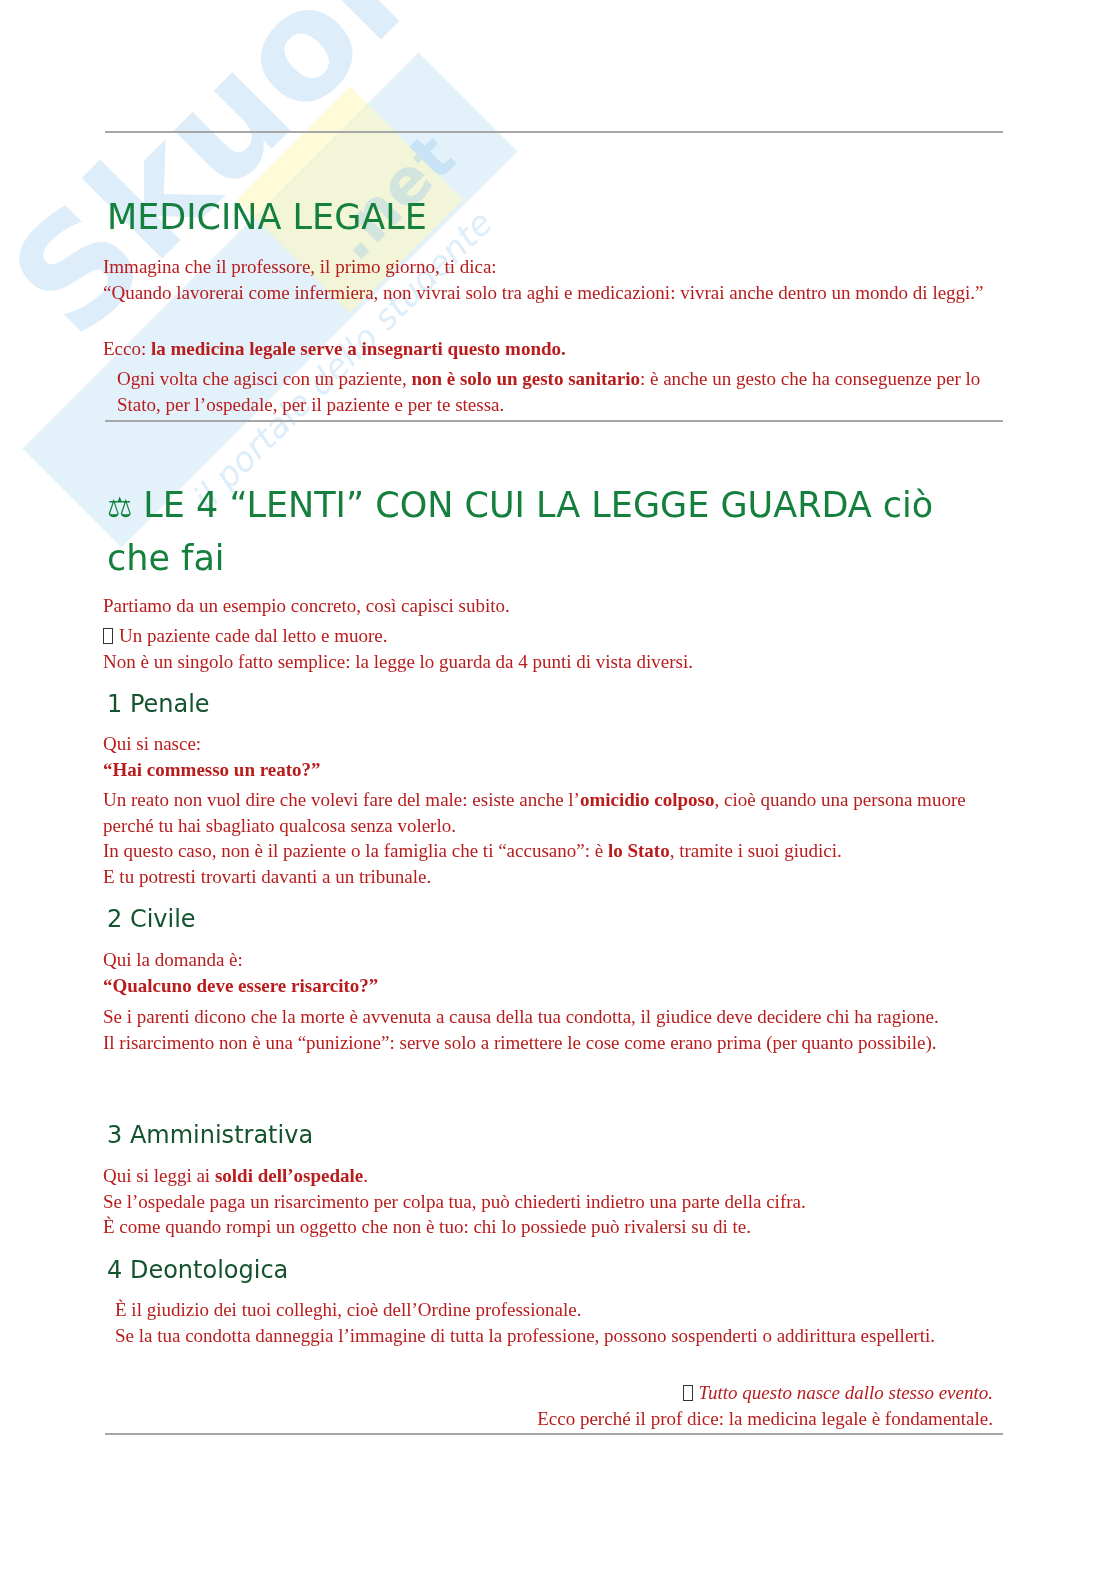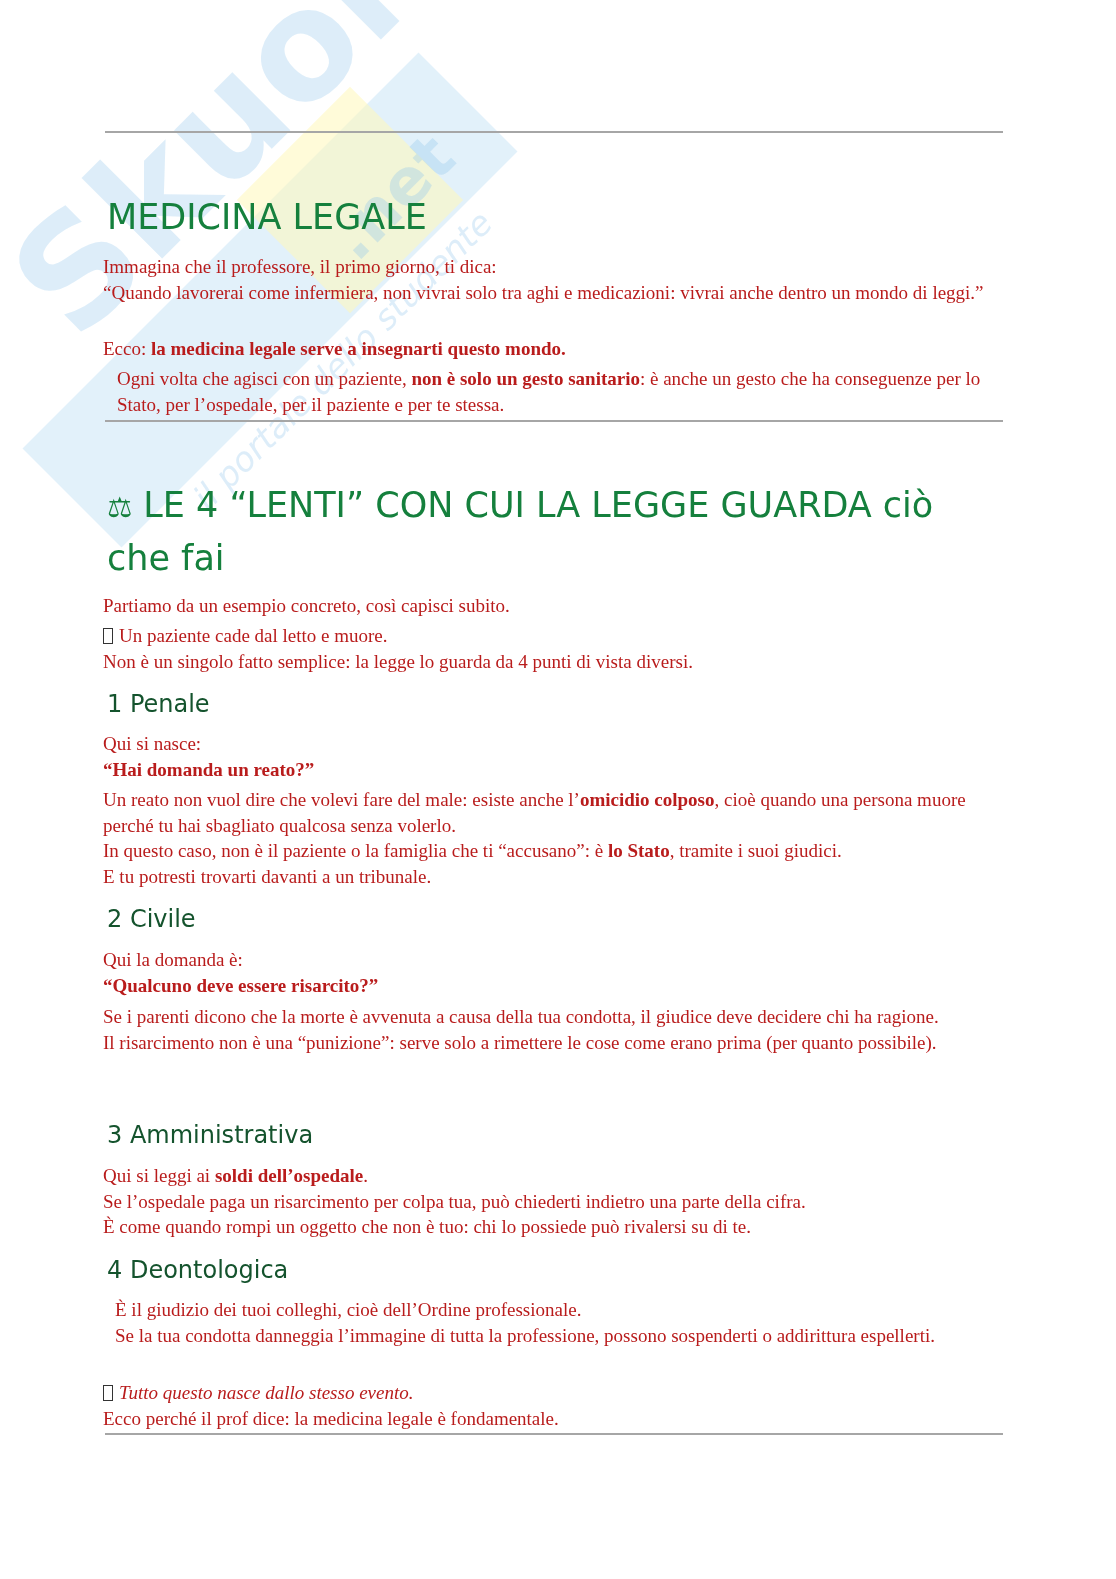--- a/index.html
+++ b/index.html
@@ -61,21 +61,21 @@
 
   <p class="p" style="top:593px;">Partiamo da un esempio concreto, così capisci subito.</p>
   <p class="p" style="top:623px;">
     <span class="box"></span><span>Un paziente cade dal letto e muore.</span><br>
     <span>Non è un singolo fatto semplice: la legge lo guarda da 4 punti di vista diversi.</span>
   </p>
 
   <h2 class="h2" style="top:689px;">1 Penale</h2>
   <p class="p" style="top:731px;">
     <span>Qui si nasce:</span><br>
-    <span class="b">“Hai domanda un reato?”</span>
+    <span class="b">“Hai commesso un reato?”</span>
   </p>
   <p class="p" style="top:787px;">
     <span>Un reato non vuol dire che volevi fare del male: esiste anche l’</span><span class="b">omicidio colposo</span><span>, cioè quando una persona muore perché tu hai sbagliato qualcosa senza volerlo.</span><br>
     <span>In questo caso, non è il paziente o la famiglia che ti “accusano”: è </span><span class="b">lo Stato</span><span>, tramite i suoi giudici.</span><br>
     <span>E tu potresti trovarti davanti a un tribunale.</span>
   </p>
 
   <h2 class="h2" style="top:904px;">2 Civile</h2>
   <p class="p" style="top:947px;">
     <span>Qui la domanda è:</span><br>
@@ -91,19 +91,19 @@
     <span>Qui si leggi ai </span><span class="b">soldi dell’ospedale</span><span>.</span><br>
     <span>Se l’ospedale paga un risarcimento per colpa tua, può chiederti indietro una parte della cifra.</span><br>
     <span>È come quando rompi un oggetto che non è tuo: chi lo possiede può rivalersi su di te.</span>
   </p>
 
   <h2 class="h2" style="top:1255px;">4 Deontologica</h2>
   <p class="p" style="top:1297px;margin-left:12px;">
     <span>È il giudizio dei tuoi colleghi, cioè dell’Ordine professionale.</span><br>
     <span>Se la tua condotta danneggia l’immagine di tutta la professione, possono sospenderti o addirittura espellerti.</span>
   </p>
-  <p class="p" style="top:1380px;">
+  <p class="p" style="top:1380px;text-align:right;">
     <span class="box"></span><span class="i">Tutto questo nasce dallo stesso evento.</span><br>
     <span>Ecco perché il prof dice: la medicina legale è fondamentale.</span>
   </p>
 
   <div class="rule" style="top:1433px;"></div>
 </div>
 
 </body></html>

